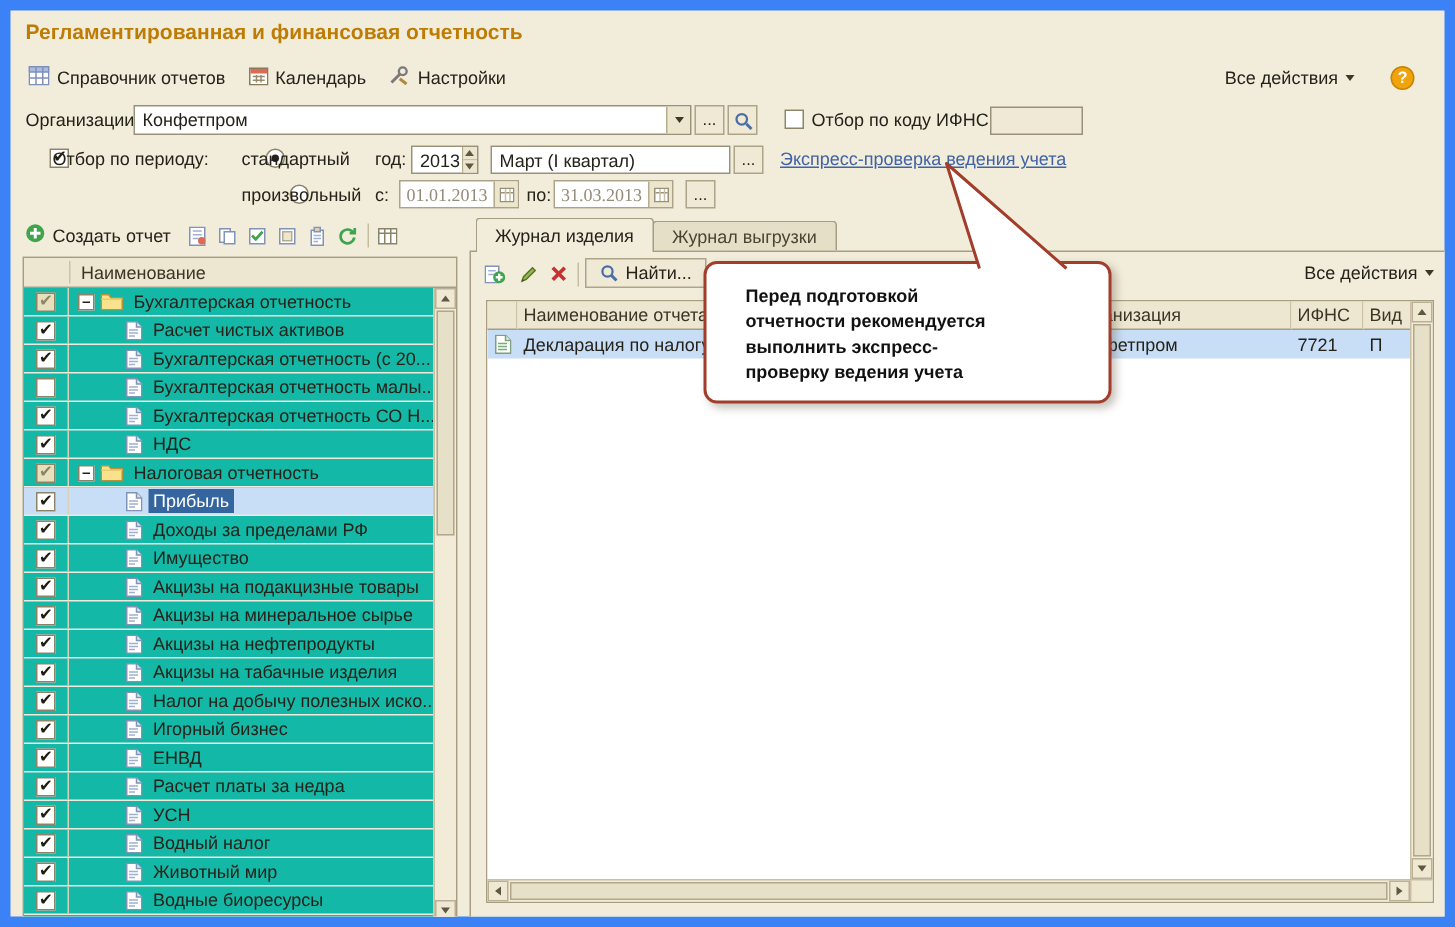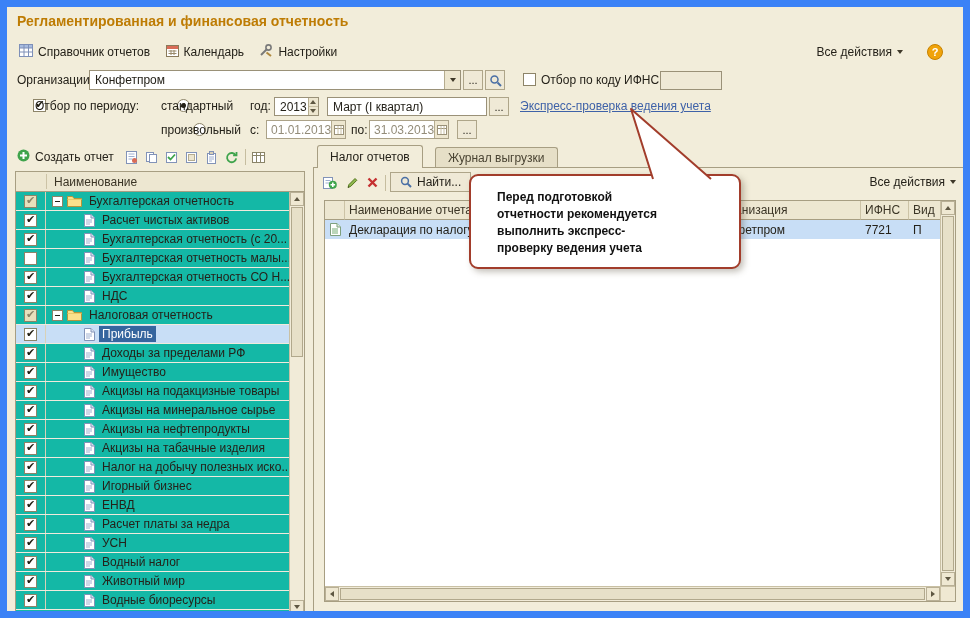--- a/index.html
+++ b/index.html
@@ -40,21 +40,21 @@
   .lab { white-space:nowrap; }
   .dis { color:#938C79; }
   .fld.disfld { background:#EFE9D6; color:#938C79; }
   .link { color:#3F62A8; text-decoration:underline; white-space:nowrap; cursor:pointer; }
   .spin { display:flex; background:#fff; border:1px solid #9A9178; height:19px; width:45px; }
   .spin .num { flex:1; padding:2px 1px 0 5px;text-align:center; }
   .spin-btns { width:13px; display:flex; flex-direction:column; border-left:1px solid #B5AC8F; }
   .spin-btns > div { flex:1; background:#EDE6CF; display:flex; align-items:center; justify-content:center; }
   .spin-btns > div:first-child { border-bottom:1px solid #C9C0A4; }
   .datefld { display:flex; background:#fff; border:1px solid #ABA288; height:19px; width:80px; }
-  .datefld .val { flex:1; padding:2px 0 0 4px; }
+  .datefld .val { flex:1; padding:2px 0 0 4px;font-family:Liberation Serif, serif; }
   .datefld .calb { width:16px; background:#EDE6CF; border-left:1px solid #B5AC8F; display:flex; align-items:center; justify-content:center; }
 
   
   .lpanel { left:8px; top:138px; width:290px; height:470px; }
   .rpanel { left:306px; top:138px; width:656px; height:470px; }
   .ltoolbar { left:0; top:0; height:24px; right:0; display:flex; align-items:center; }
   .icbtn { width:20px; height:20px; display:inline-flex; align-items:center; justify-content:center; }
   .vsep { width:1px; height:16px; background:#C6BD9F; margin:0 3px; }
 
   .treebox { position:absolute; left:0; right:0; top:26px; bottom:0; border:1px solid #A79E82; background:#fff; }
@@ -659,21 +659,21 @@
         <span class="sbtn" style="left:0; right:0; bottom:0; height:14px;">
             <span class="tri-dn"></span>
           </span>
       </div>
     </div>
   </div>
 
   
   <div class="abs rpanel">
     <div class="tab active" style="left:4px;">
-      <span>Налог отчетов</span>
+      <span>Журнал изделия</span>
     </div>
     <div class="tab inactive" style="left:122px;">
       <span>Журнал выгрузки</span>
     </div>
 
     <div class="rcontent">
 
       <span class="abs icbtn" style="left:6px; top:4px;">
           <svg width="14" height="14">
             <rect x="0.5" y="2.5" width="9" height="11" fill="#fff" stroke="#8293B8"></rect>

